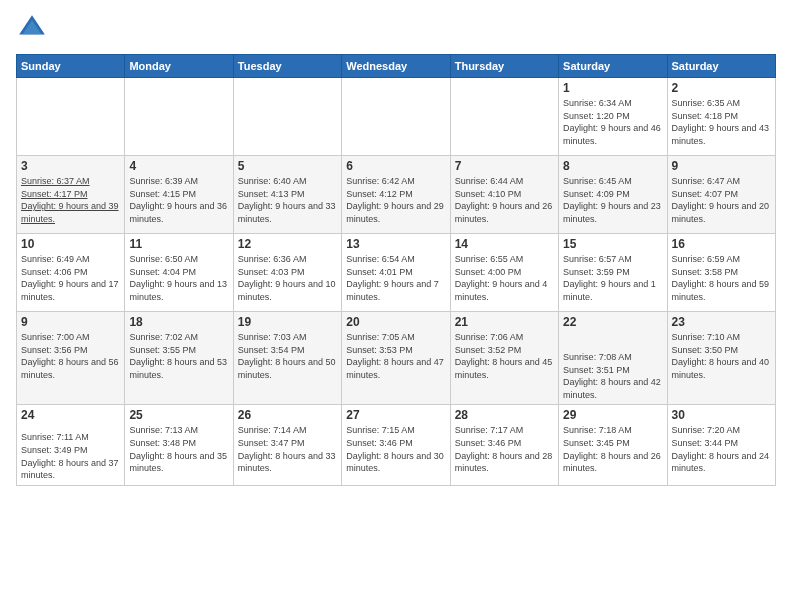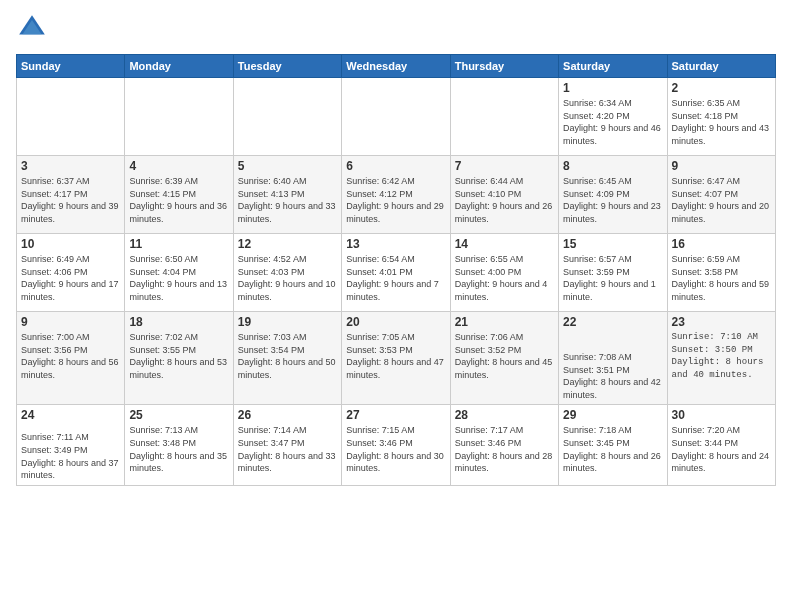--- a/index.html
+++ b/index.html
@@ -136,34 +136,34 @@
     <tbody id="calendar-body">
     <tr>
           <td class="empty"></td>
           <td class="empty"></td>
           <td class="empty"></td>
           <td class="empty"></td>
           <td class="empty"></td>
           <td>
             <span class="day-num">1</span>
             <div class="day-info" style="white-space: pre-line;">Sunrise: 6:34 AM
-Sunset: 4:20 PM
+Sunset: 1:20 PM
 Daylight: 9 hours and 46 minutes.</div>
           </td>
           <td>
             <span class="day-num">2</span>
             <div class="day-info" style="white-space: pre-line;">Sunrise: 6:35 AM
 Sunset: 4:18 PM
 Daylight: 9 hours and 43 minutes.</div>
           </td>
         </tr>
         <tr>
           <td>
             <span class="day-num">3</span>
-            <div class="day-info" style="white-space: pre-line;">Sunrise: 6:37 AM
+            <div class="day-info" style="white-space: pre-line; text-decoration: underline;">Sunrise: 6:37 AM
 Sunset: 4:17 PM
 Daylight: 9 hours and 39 minutes.</div>
           </td>
           <td>
             <span class="day-num">4</span>
             <div class="day-info" style="white-space: pre-line;">Sunrise: 6:39 AM
 Sunset: 4:15 PM
 Daylight: 9 hours and 36 minutes.</div>
           </td>
           <td>
@@ -205,21 +205,21 @@
 Daylight: 9 hours and 17 minutes.</div>
           </td>
           <td>
             <span class="day-num">11</span>
             <div class="day-info" style="white-space: pre-line;">Sunrise: 6:50 AM
 Sunset: 4:04 PM
 Daylight: 9 hours and 13 minutes.</div>
           </td>
           <td>
             <span class="day-num">12</span>
-            <div class="day-info" style="white-space: pre-line;">Sunrise: 4:52 AM
+            <div class="day-info" style="white-space: pre-line;">Sunrise: 6:36 AM
 Sunset: 4:03 PM
 Daylight: 9 hours and 10 minutes.</div>
           </td>
           <td>
             <span class="day-num">13</span>
             <div class="day-info" style="white-space: pre-line;">Sunrise: 6:54 AM
 Sunset: 4:01 PM
 Daylight: 9 hours and 7 minutes.</div>
           </td>
           <td>
@@ -273,21 +273,21 @@
 Daylight: 8 hours and 45 minutes.</div>
           </td>
           <td>
             <span class="day-num">22</span>
             <div class="day-info" style="white-space: pre-line; margin-top: 22px;">Sunrise: 7:08 AM
 Sunset: 3:51 PM
 Daylight: 8 hours and 42 minutes.</div>
           </td>
           <td>
             <span class="day-num">23</span>
-            <div class="day-info" style="white-space: pre-line; font-family: Liberation Mono, monospace;">Sunrise: 7:10 AM
+            <div class="day-info" style="white-space: pre-line;">Sunrise: 7:10 AM
 Sunset: 3:50 PM
 Daylight: 8 hours and 40 minutes.</div>
           </td>
         </tr>
         <tr>
           <td>
             <span class="day-num">24</span>
             <div class="day-info" style="white-space: pre-line; margin-top: 9px;">Sunrise: 7:11 AM
 Sunset: 3:49 PM
 Daylight: 8 hours and 37 minutes.</div>

